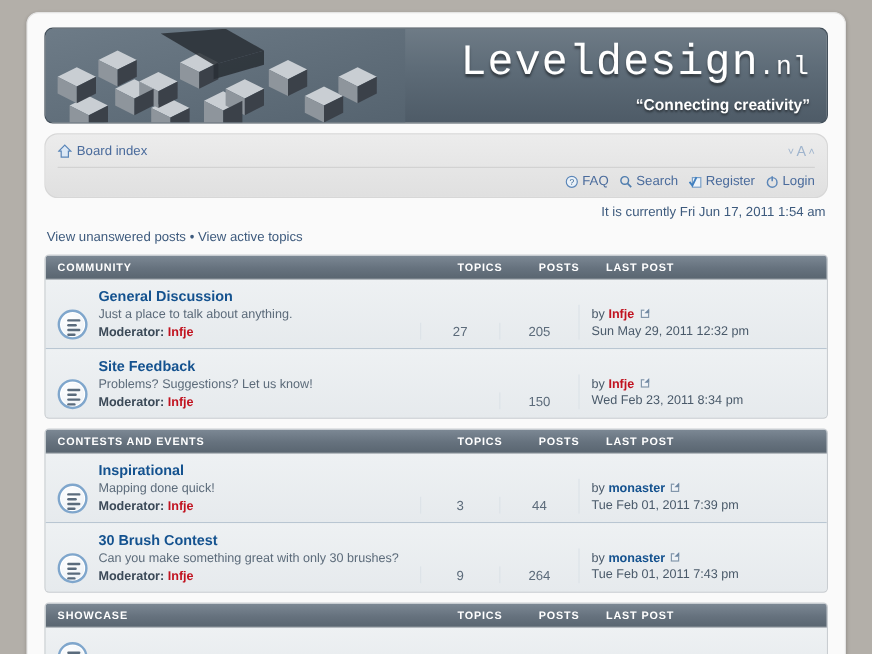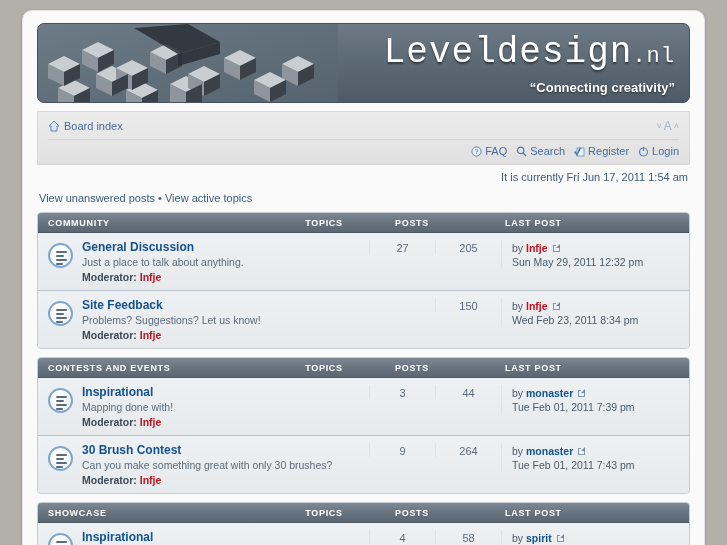--- a/index.html
+++ b/index.html
@@ -55,21 +55,21 @@
     color: #ffffff;
     text-shadow: 0 1px 2px rgba(0,0,0,.5);
     margin-top: 2px;
   }
 
   
   .navbar {
     margin-top: 8px;
     background: linear-gradient(180deg,#ececec 0%, #e0e0e0 100%);
     border: 1px solid #d7d7d7;
-    border-radius: 0;
+    border-radius: 11px;
     padding: 5px 10px 5px 10px;
     position: relative;
   }
   .navtop { display:flex; align-items:center; height:18px; }
   .breadcrumb { display:flex; align-items:center; gap:4px; font-size:11px; }
   .breadcrumb a { color:#4a6b9c; text-decoration:none; font-weight:normal; }
   .home-icon { display:inline-block; width:12px; height:12px; position:relative; }
   .fontsizer { margin-left:auto; display:flex; align-items:flex-end; gap:2px; color:#9fb4cd; font-size:9px; }
   .fontsizer span { line-height:10px; }
   .fontsizer .mid { font-size:12px; }
@@ -98,32 +98,31 @@
   .cathead {
     display:flex; align-items:center;
     height: 20px;
     background: linear-gradient(180deg,#7c8894 0%, #66727e 55%, #5a6671 100%);
     color: #ffffff;
     font-size: 9px;
     font-weight: bold;
     letter-spacing: 0.7px;
     padding: 0 10px;
     border-bottom: 1px solid #4e5a65;
-    gap: 38px;
   }
   .cathead .cat-title { flex:1; }
   .col-topics { width:66px; text-align:center; }
-  .col-posts  { width:66px; }
+  .col-posts  { width:66px; text-align:center; }
   .col-last   { width:180px; text-align:left; padding-left:6px; }
 
   .forumrow {
-    display:flex; align-items:flex-start;
+    display:flex; align-items:flex-end;
     background: linear-gradient(180deg,#eef1f3 0%, #e6eaed 100%);
     border-bottom: 1px solid #b9c6d2;
-    padding: 7px 8px 7px 10px;
+    padding: 7px 27px 7px 10px;
     min-height: 44px;
   }
   .forumrow:last-child { border-bottom: none; }
   .f-icon-cell { width:34px; flex:none; padding-top:3px; }
   .folder {
     width:25px;height:25px;border-radius:50%;
     background: radial-gradient(circle at 40% 35%, #ffffff 0%, #f2f5f8 60%, #e3e9ee 100%);
     border:2px solid #7fa6cc;
     position:relative;
     box-shadow: inset 0 0 0 1px #ffffff;
@@ -382,21 +381,21 @@
       <div class="f-icon-cell">
         <div class="folder">
           <span class="l" style="left:6px;top:6px;width:11px;"></span>
           <span class="l" style="left:6px;top:10px;width:8px;"></span>
           <span class="l" style="left:6px;top:14px;width:11px;"></span>
           <span class="l" style="left:6px;top:18px;width:7px;"></span>
         </div>
       </div>
       <div class="f-main">
         <a class="f-title" href="#">Inspirational</a>
-        <div class="f-desc">Mapping done with!</div>
+        <div class="f-desc">Mapping done quick!</div>
         <div class="f-mod">
           <b>Moderator:</b>
           <a href="#">Infje</a>
         </div>
       </div>
       <div class="cell-topics">3</div>
       <div class="cell-posts">44</div>
       <div class="cell-last">
         <div>
           <span class="by">by</span>

